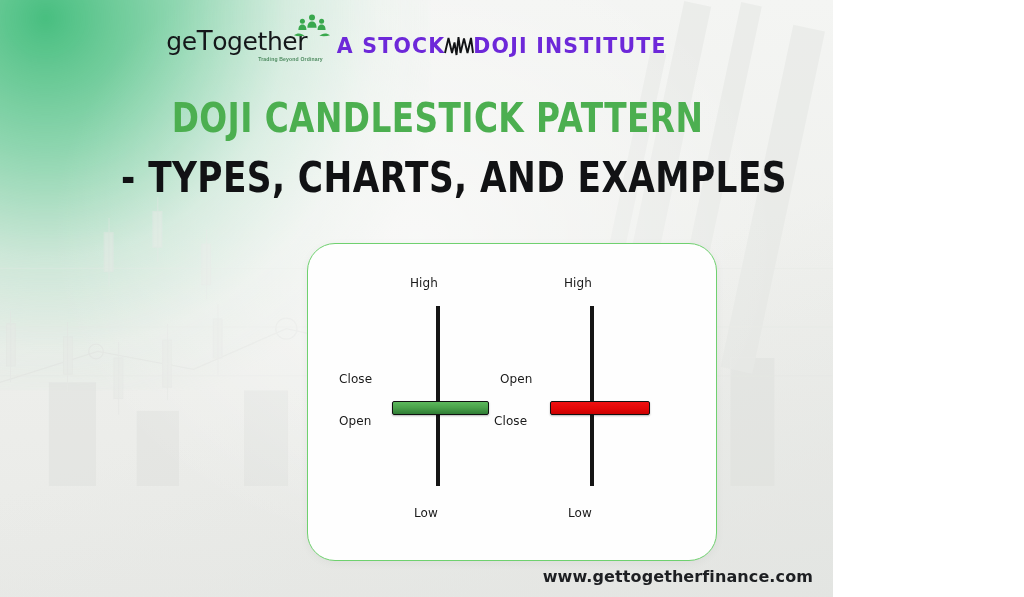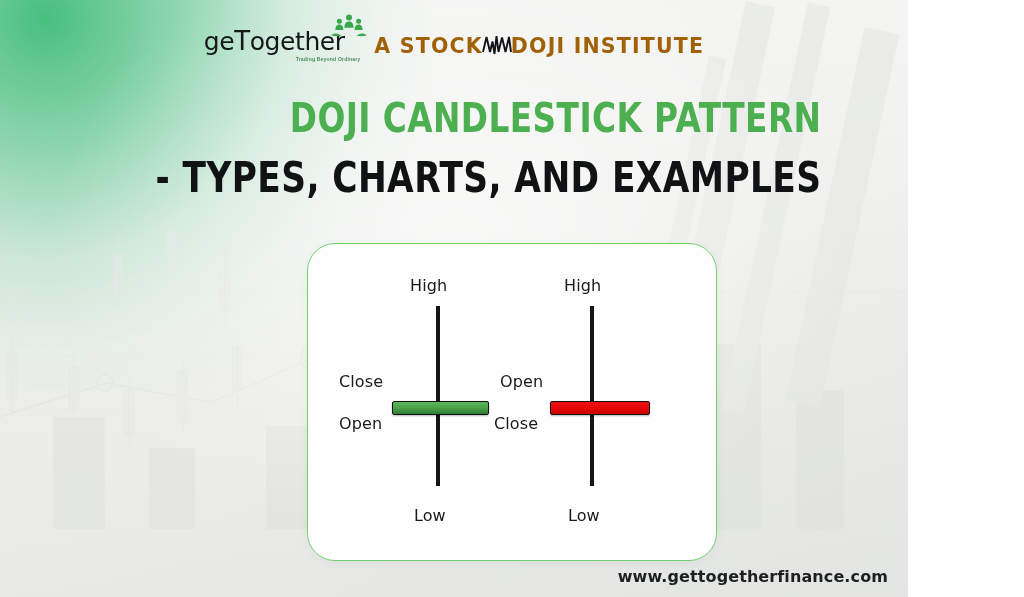--- a/index.html
+++ b/index.html
@@ -5,21 +5,21 @@
   * { margin:0; padding:0; box-sizing:border-box; }
 
   html, body {
     width:1024px; height:597px;
     font-family:"Liberation Sans", sans-serif;
     overflow:hidden;
   }
 
   #poster {
     position:relative;
-    width:908px; height:597px;
+    width:833px; height:597px;
     background:#f2f3f1;
     overflow:hidden;
   }
 
   
   .bg-base {
     position:absolute; inset:0;
     background:
       linear-gradient(160deg, rgba(255,255,255,0) 55%, rgba(225,227,224,0.75) 100%),
       linear-gradient(180deg, #f4f5f3 0%, #eeefec 55%, #e9eae7 100%);
@@ -65,31 +65,31 @@
     position:absolute; right:-9px; top:-9px;
     width:40px; height:24px;
   }
   .brand-tag {
     font-size:5.1px; letter-spacing:0.15px;
     color:#4d8a5f; margin-top:2px; margin-left:92px;
     white-space:nowrap; font-weight:600;
   }
 
   .tagline {
-    display:flex; gap:0px;
+    display:flex; align-items:center; gap:0px;
     font-family:"DejaVu Sans", sans-serif;
     font-size:20.5px; font-weight:700; letter-spacing:1.2px;
-    color:#a16207; white-space:nowrap; padding-bottom:4px;
+    color:#6d28d9; white-space:nowrap; padding-bottom:4px;
   }
   .tagline .ecg { display:inline-block; width:30px; height:22px; margin:0 -1px; vertical-align:middle; }
 
   
   .title-wrap {
     position:absolute; top:98px; left:0; right:0;
-    text-align:right;
+    text-align:center;
     padding-left:42px;
   }
   .title-1, .title-2 {
     font-family:"DejaVu Sans", sans-serif;
     font-weight:700;
     font-size:41px;
     letter-spacing:0.5px;
     line-height:1.0;
     transform:scaleX(0.80);
     transform-origin:center;
@@ -138,21 +138,21 @@
     background:linear-gradient(180deg,#5cb85c 0%,#4aa14a 48%,#2f7d34 100%);
   }
   .body.red {
     left:52px; top:157px; width:100px;
     background:linear-gradient(180deg,#ef1111 0%,#e30707 55%,#cc0000 100%);
   }
 
   .lbl {
     position:absolute;
     font-family:"DejaVu Sans", sans-serif;
-    font-size:16px; font-weight:400; color:#1a1a1a;
+    font-size:12px; font-weight:400; color:#1a1a1a;
     white-space:nowrap; letter-spacing:0.1px;
   }
   .lbl.high { left:66px; top:32px; }
   .lbl.low  { left:70px; top:262px; }
 
   .bull .lbl.close { left:-5px;  top:128px; }
   .bull .lbl.open  { left:-5px;  top:170px; }
   .bear .lbl.open  { left:2px;   top:128px; }
   .bear .lbl.close { left:-4px;  top:170px; }
 

